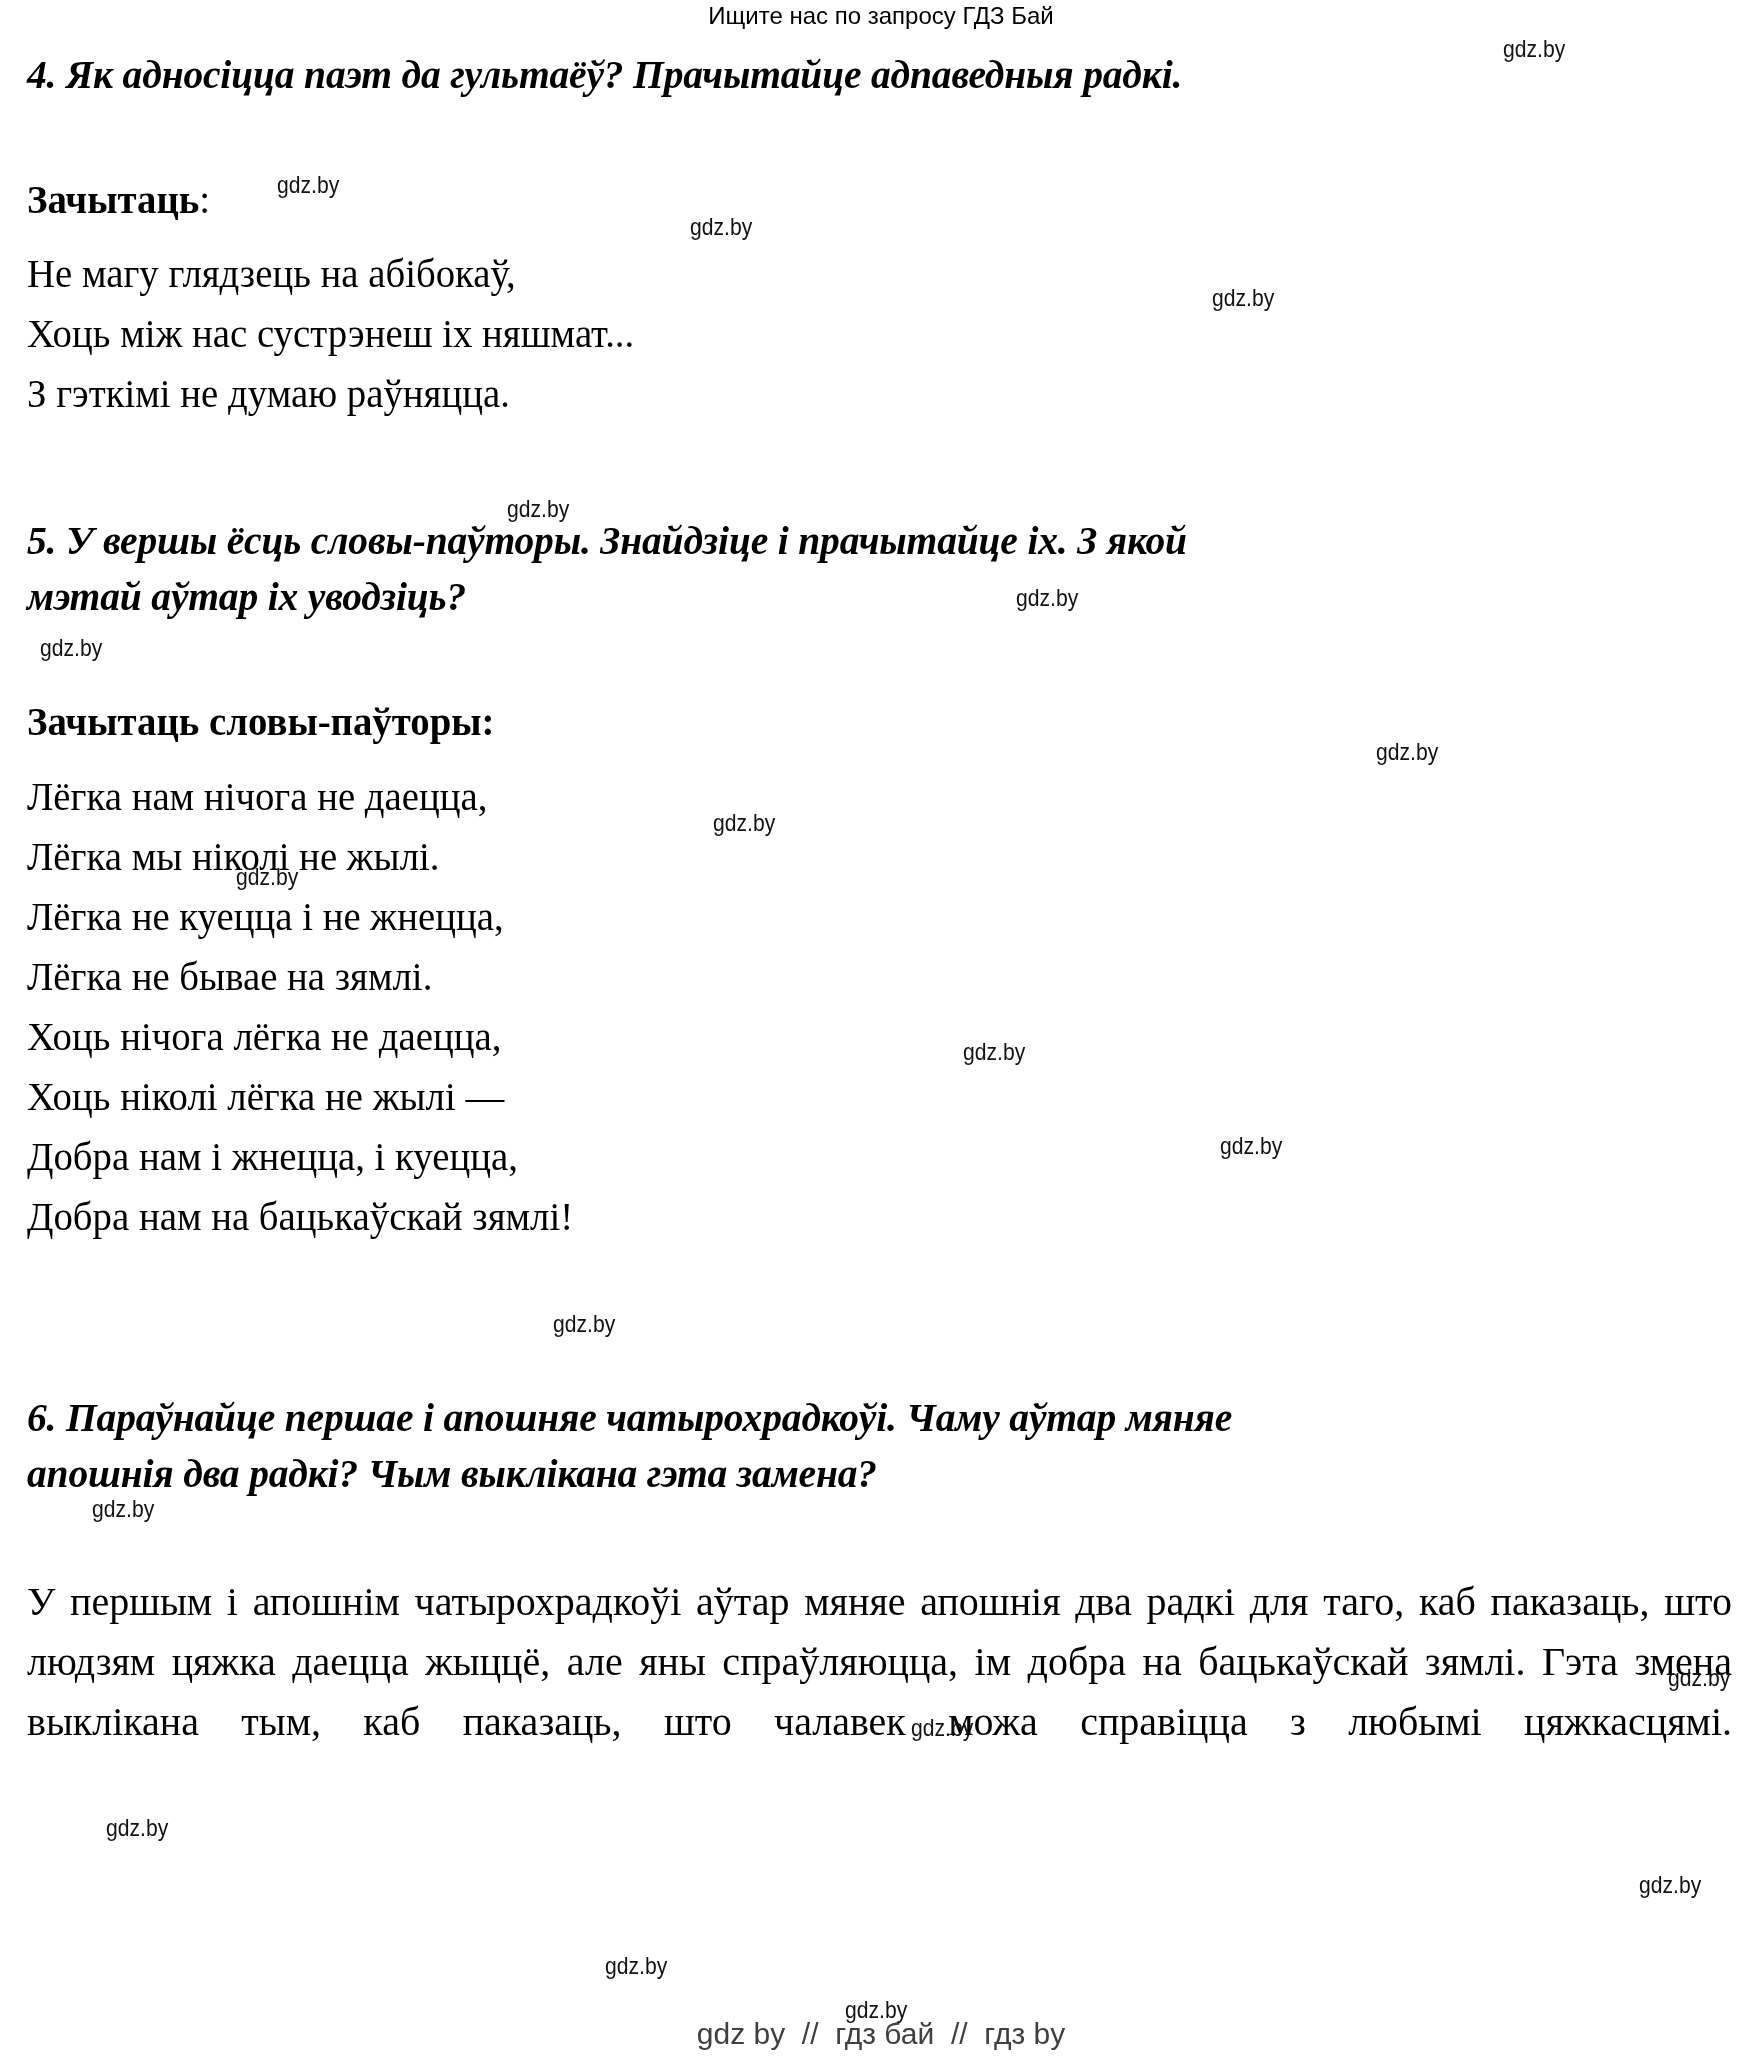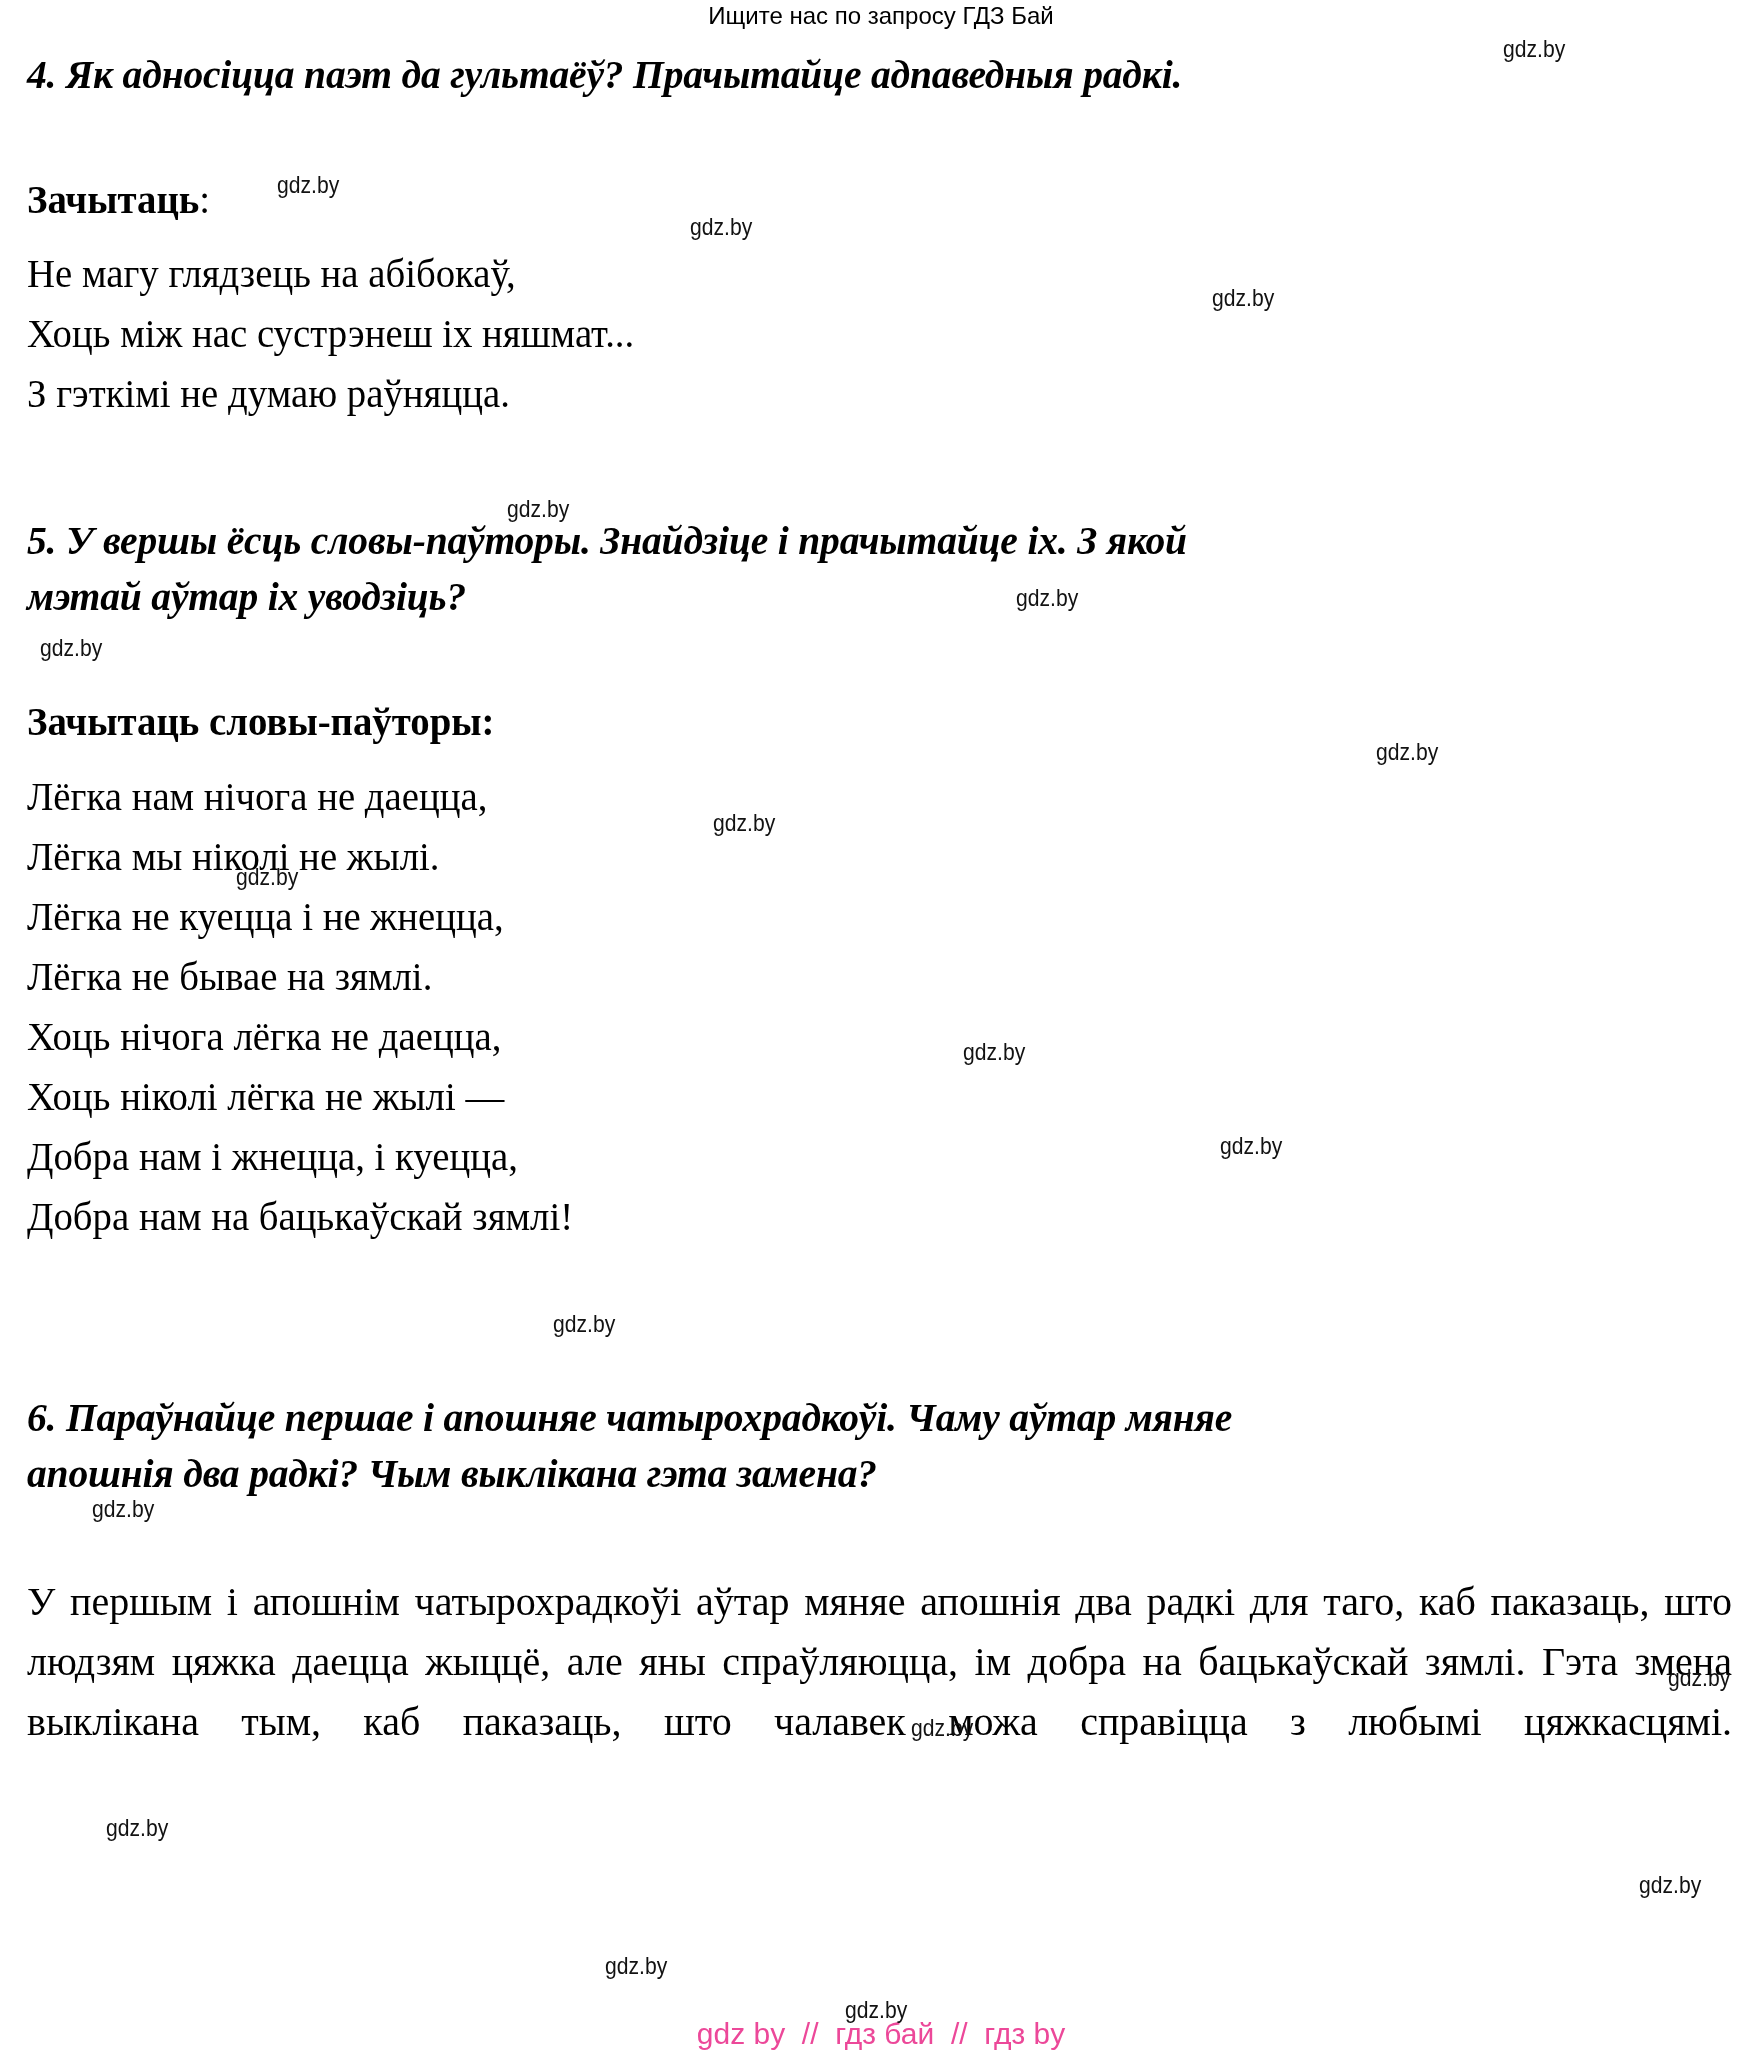--- a/index.html
+++ b/index.html
@@ -106,21 +106,21 @@
   
   .footer {
     position: absolute;
     left: 0;
     bottom: 13.4px;
     width: 1762px;
     text-align: center;
     font-family: "Liberation Sans", sans-serif;
     font-size: 30px;
     line-height: 37px;
-    color: #ec4899;
+    color: #404040;
     white-space: pre;
     z-index: 6;
   }
 </style>
 </head>
 <body>
 
 <div class="promo-bar">Ищите нас по запросу ГДЗ Бай</div>
 
 <div class="page">

